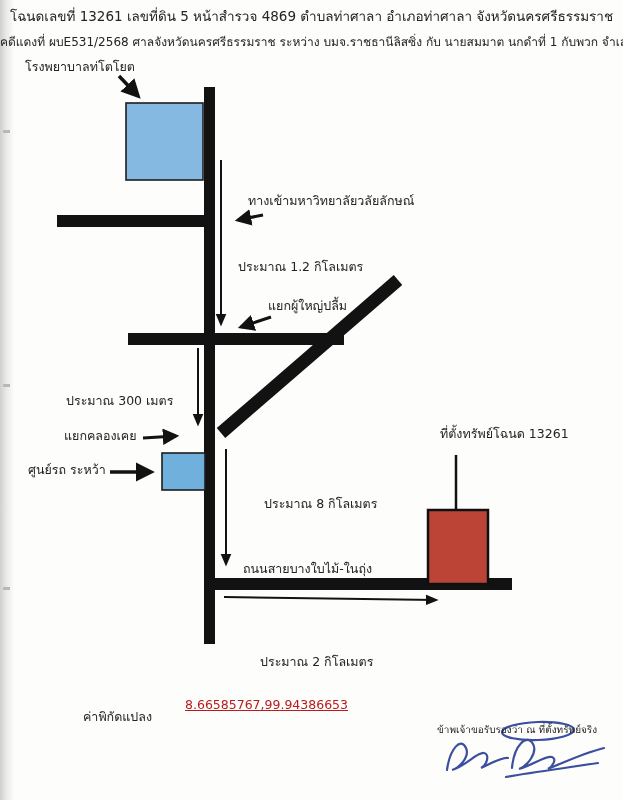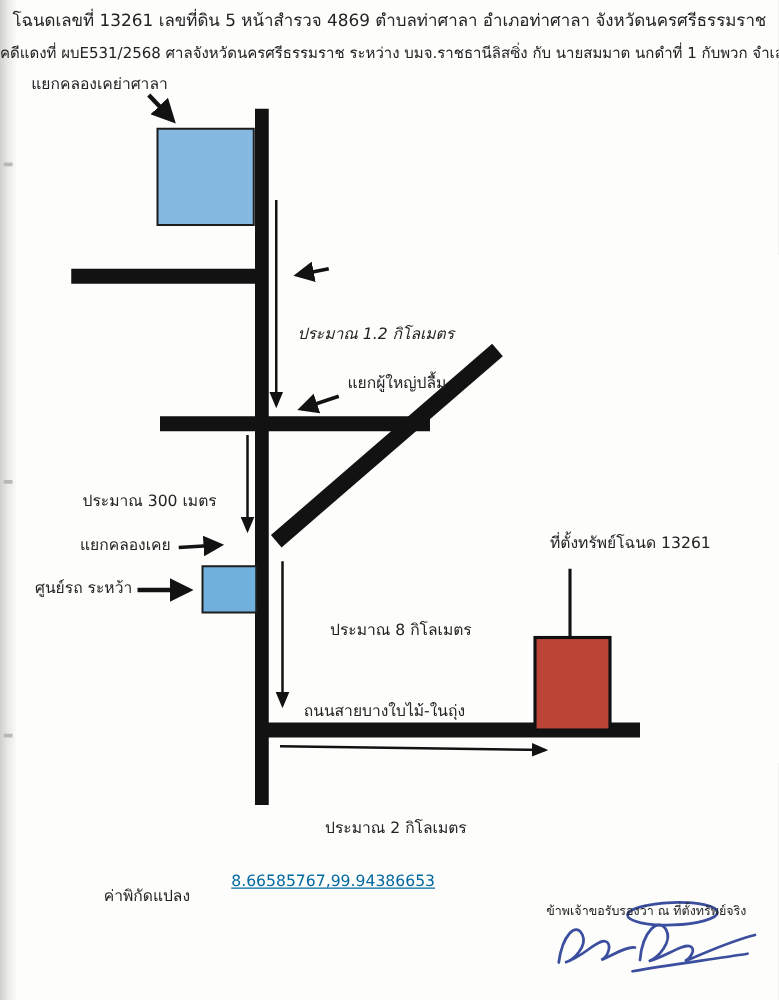--- a/index.html
+++ b/index.html
@@ -22,21 +22,21 @@
     white-space:nowrap;z-index:3;
   }
   .hdr.l1{top:5px;font-size:13.5px;}
   .hdr.l2{top:32px;font-size:12px;}
   .lbl{
     position:absolute;white-space:nowrap;font-size:12.5px;z-index:3;
     line-height:1.2;
   }
   .small{font-size:10px;}
   .link{
-    color:#0369a1;text-decoration:underline;cursor:pointer;
+    color:#b91c1c;text-decoration:underline;cursor:pointer;
   }
   svg.map{position:absolute;left:0;top:0;z-index:2;}
   .speck{position:absolute;background:#b9b9b6;z-index:1;}
 </style>
 </head>
 <body>
 
 <div class="page">
 
   <div class="hdr l1">โฉนดเลขที่  13261 เลขที่ดิน 5 หน้าสำรวจ 4869  ตำบลท่าศาลา อำเภอท่าศาลา จังหวัดนครศรีธรรมราช</div>
@@ -75,23 +75,24 @@
     <line x1="224" y1="597" x2="436" y2="600" stroke="#121212" stroke-width="2" marker-end="url(#ah-small)"></line>
 
     <g stroke="#3b4f9e" stroke-width="2.2" fill="none" stroke-linecap="round">
       <ellipse cx="538" cy="731" rx="36" ry="9" transform="rotate(-2 538 731)"></ellipse>
       <path d="M447,770 C450,748 461,737 466,748 C470,757 459,768 452,770 C466,766 477,752 484,753 C490,754 487,765 481,768 C492,763 502,757 508,758"></path>
       <path d="M512,768 C514,745 527,733 533,744 C538,753 527,766 519,769 C533,765 546,755 552,757 C557,759 553,766 548,769 C562,763 584,753 604,748"></path>
       <path d="M506,777 C534,772 566,768 598,763"></path>
     </g>
   </svg>
 
-  <div class="lbl" style="left:25px;top:59px;">แยกคลองเคย่าศาลา</div>
-  <div class="lbl" style="left:238px;top:259px;font-style:italic;">ประมาณ 1.2 กิโลเมตร</div>
-  <div class="lbl" style="left:278px;top:298px;text-align:center;">แยกผู้ใหญ่ปลื้ม</div>
+  <div class="lbl" style="left:25px;top:59px;">โรงพยาบาลท่โตโยต</div>
+  <div class="lbl" style="left:248px;top:193px;">ทางเข้ามหาวิทยาลัยวลัยลักษณ์</div>
+  <div class="lbl" style="left:238px;top:259px;">ประมาณ 1.2 กิโลเมตร</div>
+  <div class="lbl" style="left:268px;top:298px;text-align:center;">แยกผู้ใหญ่ปลื้ม</div>
   <div class="lbl" style="left:66px;top:393px;">ประมาณ 300 เมตร</div>
   <div class="lbl" style="left:64px;top:428px;">แยกคลองเคย</div>
   <div class="lbl" style="left:28px;top:462px;">ศูนย์รถ ระหว้า</div>
   <div class="lbl" style="left:440px;top:426px;">ที่ตั้งทรัพย์โฉนด 13261</div>
   <div class="lbl" style="left:264px;top:496px;">ประมาณ 8 กิโลเมตร</div>
   <div class="lbl" style="left:243px;top:561px;">ถนนสายบางใบไม้-ในถุ่ง</div>
   <div class="lbl" style="left:260px;top:630px;margin-top:24px;">ประมาณ 2 กิโลเมตร</div>
 
   <div class="lbl" style="left:83px;top:697px;margin-top:12px;">ค่าพิกัดแปลง</div>
   <a class="lbl link" style="left:185px;top:697px;">8.66585767,99.94386653</a>

